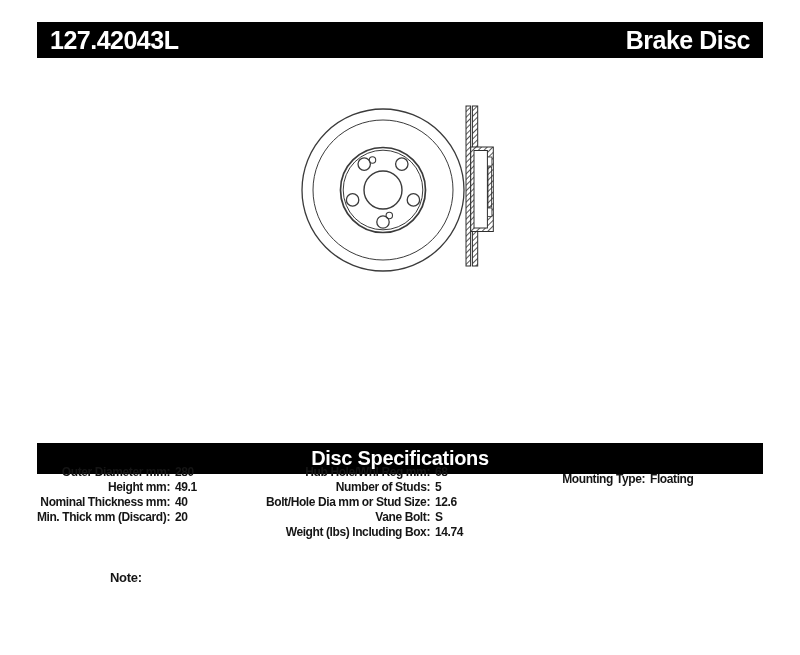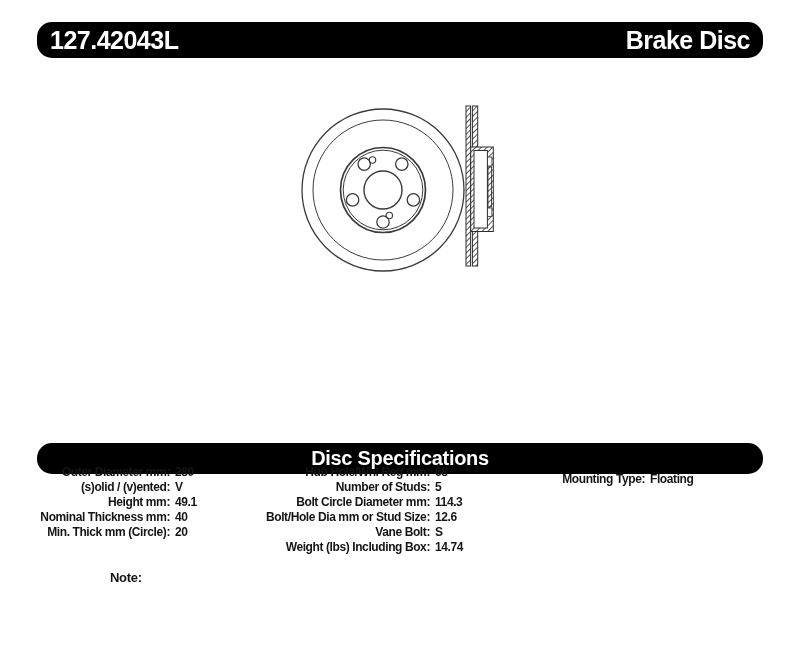--- a/index.html
+++ b/index.html
@@ -1,21 +1,21 @@
 <!DOCTYPE html>
 <html><head>
 <meta charset="utf-8">
 <style>
   * { margin:0; padding:0; box-sizing:border-box; }
   html, body { width:800px; height:655px; background:#ffffff;
     font-family:"Liberation Sans", sans-serif; }
   .sheet { position:relative; width:800px; height:655px; background:#fff; overflow:hidden; }
 
   .bar { position:absolute; left:37px; width:726px; background:#000;
-    color:#fff; display:flex; align-items:center;border-radius:15px; }
+    color:#fff; display:flex; align-items:center; }
   .top-bar { top:22px; height:36px; justify-content:space-between;
     padding:0 13px; font-size:25px; font-weight:bold; letter-spacing:-0.5px; }
   .spec-bar { top:443px; height:31px; justify-content:center;
     font-size:20px; font-weight:bold; letter-spacing:-0.3px; }
 
   .drawing-svg { position:absolute; left:288px; top:96px; }
 
   .spec-col { position:absolute; top:465px; }
   .col1 { left:20px; }
   .col2 { left:230px; }
@@ -78,49 +78,41 @@
   <div class="bar spec-bar">
     <span>Disc Specifications</span>
   </div>
 
   <div class="spec-col col1">
     <div class="spec-row">
       <span class="spec-label">Outer Diameter mm:</span>
       <span class="spec-value">280</span>
     </div>
     <div class="spec-row">
-      <span class="spec-label">(s)olid / (v)ented:</span>
-      <span class="spec-value">V</span>
-    </div>
-    <div class="spec-row">
       <span class="spec-label">Height mm:</span>
       <span class="spec-value">49.1</span>
     </div>
     <div class="spec-row">
       <span class="spec-label">Nominal Thickness mm:</span>
       <span class="spec-value">40</span>
     </div>
     <div class="spec-row">
-      <span class="spec-label">Min. Thick mm (Circle):</span>
+      <span class="spec-label">Min. Thick mm (Discard):</span>
       <span class="spec-value">20</span>
     </div>
   </div>
 
   <div class="spec-col col2">
     <div class="spec-row">
       <span class="spec-label">Hub Hole/Whl Reg mm:</span>
       <span class="spec-value">68</span>
     </div>
     <div class="spec-row">
       <span class="spec-label">Number of Studs:</span>
       <span class="spec-value">5</span>
-    </div>
-    <div class="spec-row">
-      <span class="spec-label">Bolt Circle Diameter mm:</span>
-      <span class="spec-value">114.3</span>
     </div>
     <div class="spec-row">
       <span class="spec-label">Bolt/Hole Dia mm or Stud Size:</span>
       <span class="spec-value">12.6</span>
     </div>
     <div class="spec-row">
       <span class="spec-label">Vane Bolt:</span>
       <span class="spec-value">S</span>
     </div>
     <div class="spec-row">

